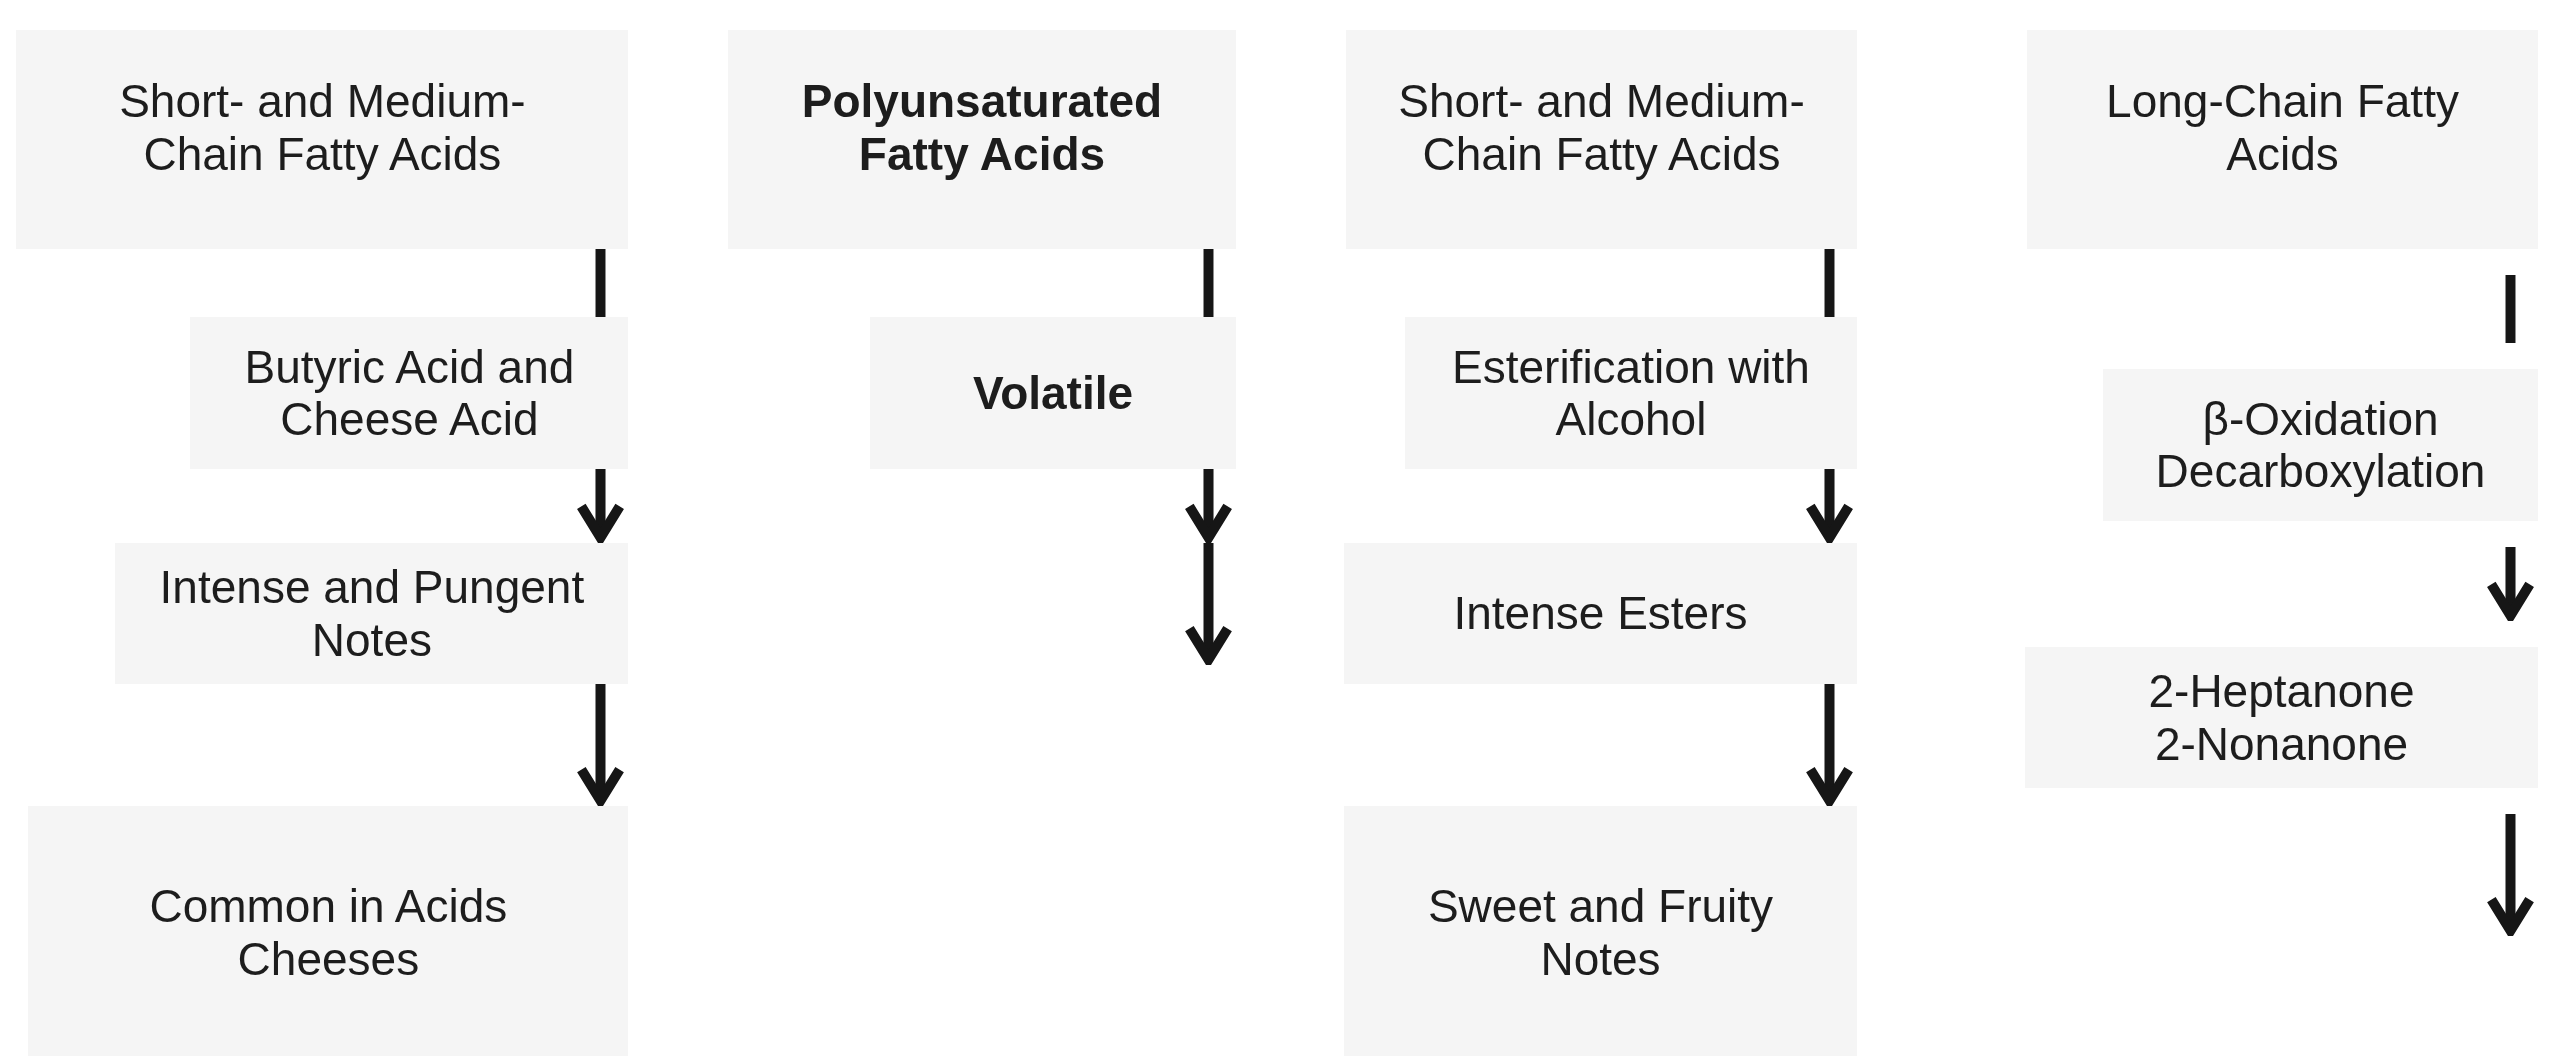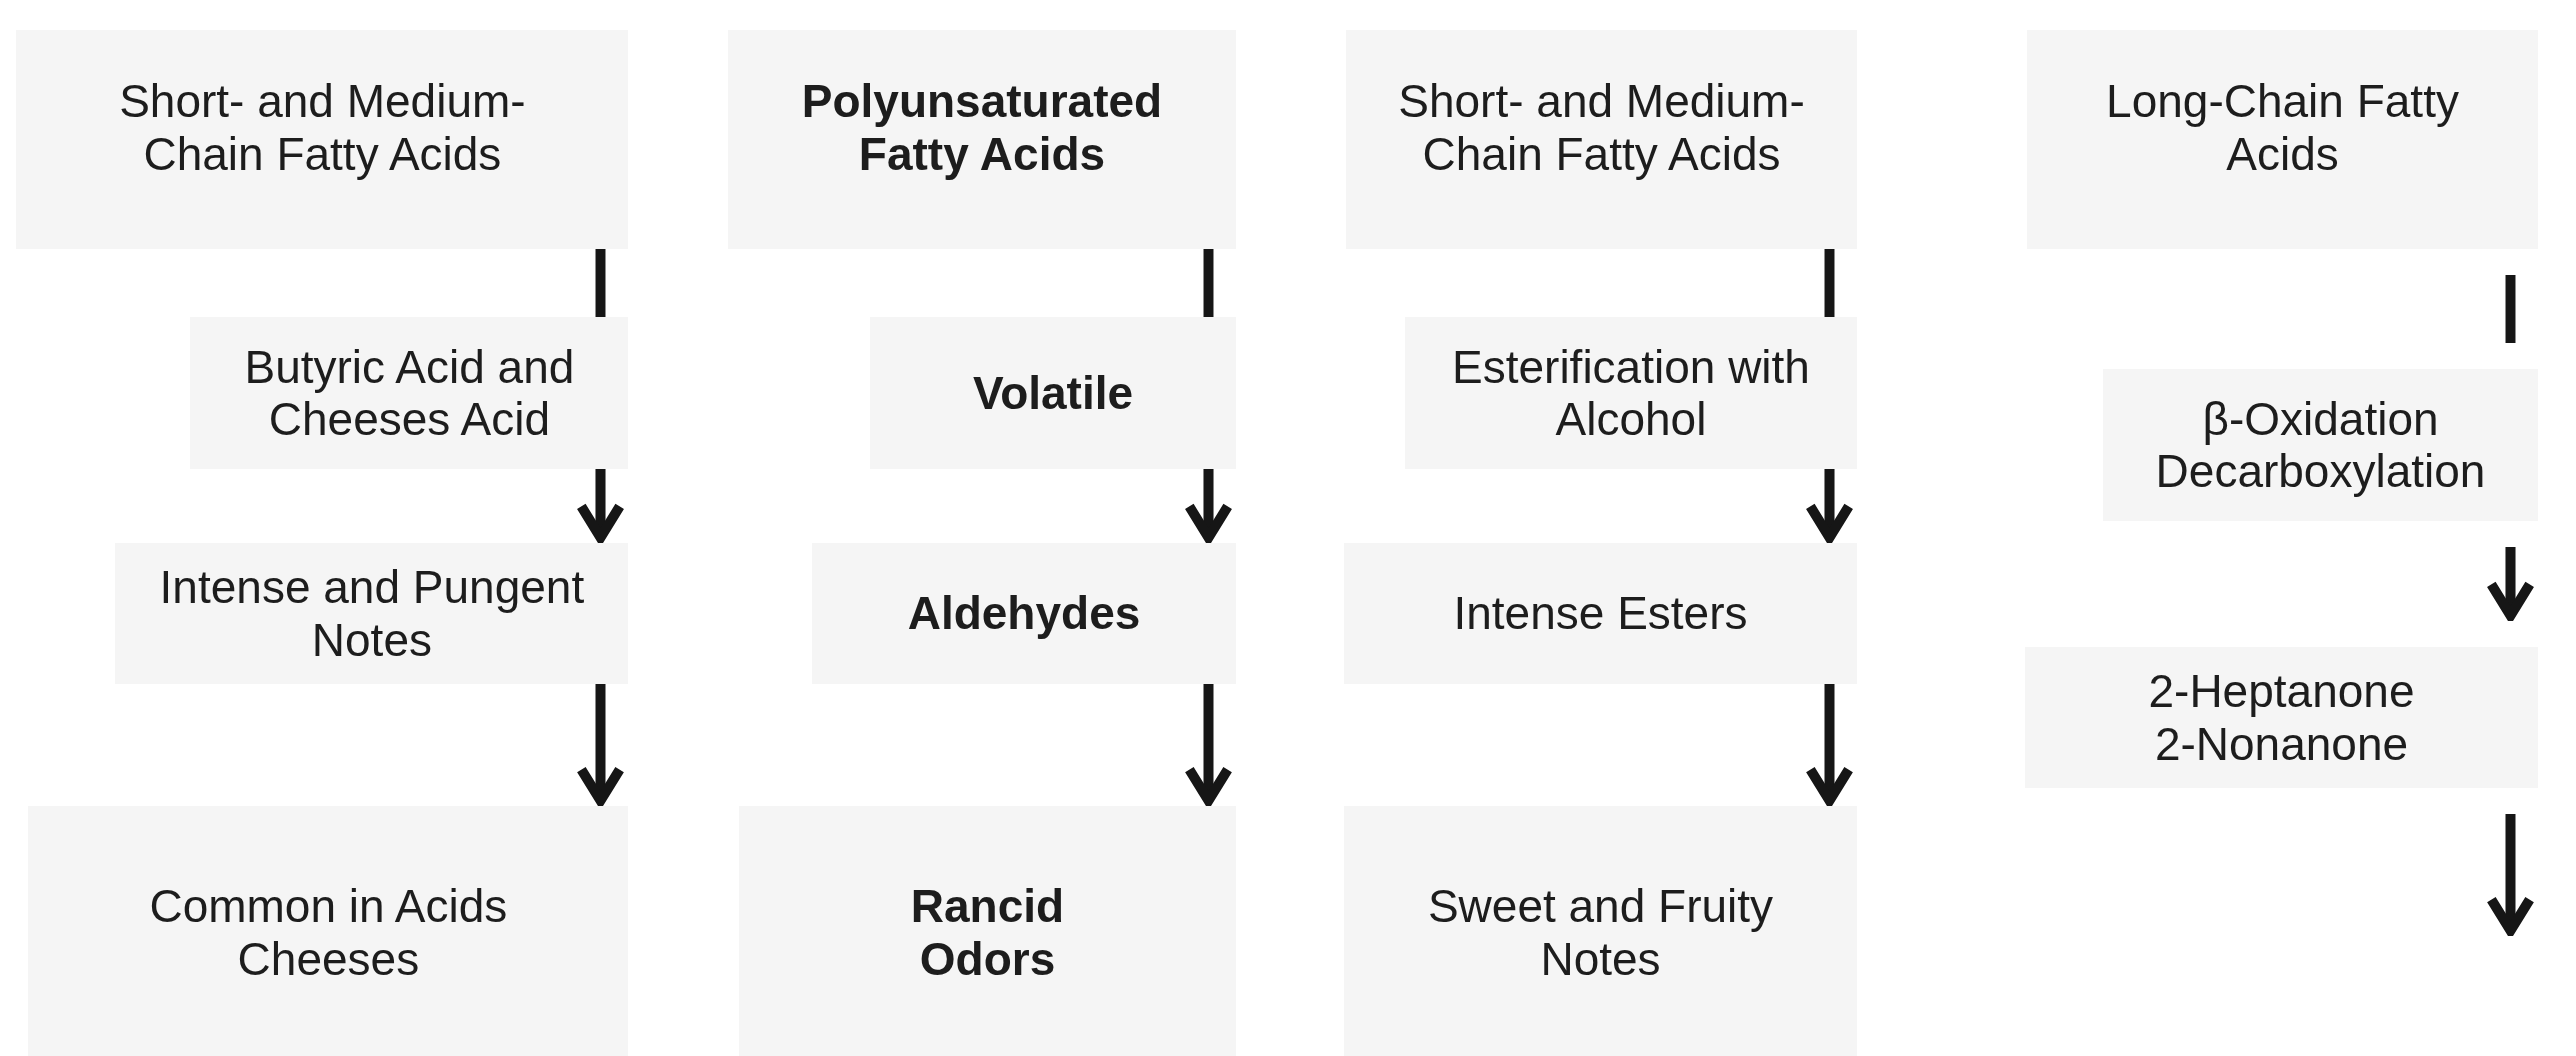--- a/index.html
+++ b/index.html
@@ -47,21 +47,21 @@
 
 <div class="stage">
 
   <div class="col c1">
     <div class="node r1">Short- and Medium-
 Chain Fatty Acids</div>
     <svg class="connector" width="55" height="68" viewBox="0 0 60 75">
       <line x1="30" y1="0" x2="30" y2="75"></line>
     </svg>
     <div class="node r2">Butyric Acid and
-Cheeses Acid</div>
+Cheese Acid</div>
     <svg class="connector" width="55" height="74" viewBox="0 0 60 81">
       <line x1="30" y1="0" x2="30" y2="73"></line>
         <polyline points="9,41 30,75 51,41"></polyline>
     </svg>
     <div class="node r3">Intense and Pungent
 Notes</div>
     <svg class="connector" width="55" height="122" viewBox="0 0 60 134">
       <line x1="30" y1="0" x2="30" y2="126"></line>
         <polyline points="9,94 30,128 51,94"></polyline>
     </svg>
@@ -73,27 +73,24 @@
     <div class="node r1">Polyunsaturated
 Fatty Acids</div>
     <svg class="connector" width="55" height="68" viewBox="0 0 60 75">
       <line x1="30" y1="0" x2="30" y2="75"></line>
     </svg>
     <div class="node r2">Volatile</div>
     <svg class="connector" width="55" height="74" viewBox="0 0 60 81">
       <line x1="30" y1="0" x2="30" y2="73"></line>
         <polyline points="9,41 30,75 51,41"></polyline>
     </svg>
-    <div class="node r3">Aldehydes</div>
     <svg class="connector" width="55" height="122" viewBox="0 0 60 134">
       <line x1="30" y1="0" x2="30" y2="126"></line>
         <polyline points="9,94 30,128 51,94"></polyline>
     </svg>
-    <div class="node r4">Rancid
-Odors</div>
   </div>
 
   <div class="col c3">
     <div class="node r1">Short- and Medium-
 Chain Fatty Acids</div>
     <svg class="connector" width="55" height="68" viewBox="0 0 60 75">
       <line x1="30" y1="0" x2="30" y2="75"></line>
     </svg>
     <div class="node r2">Esterification with
 Alcohol</div>

